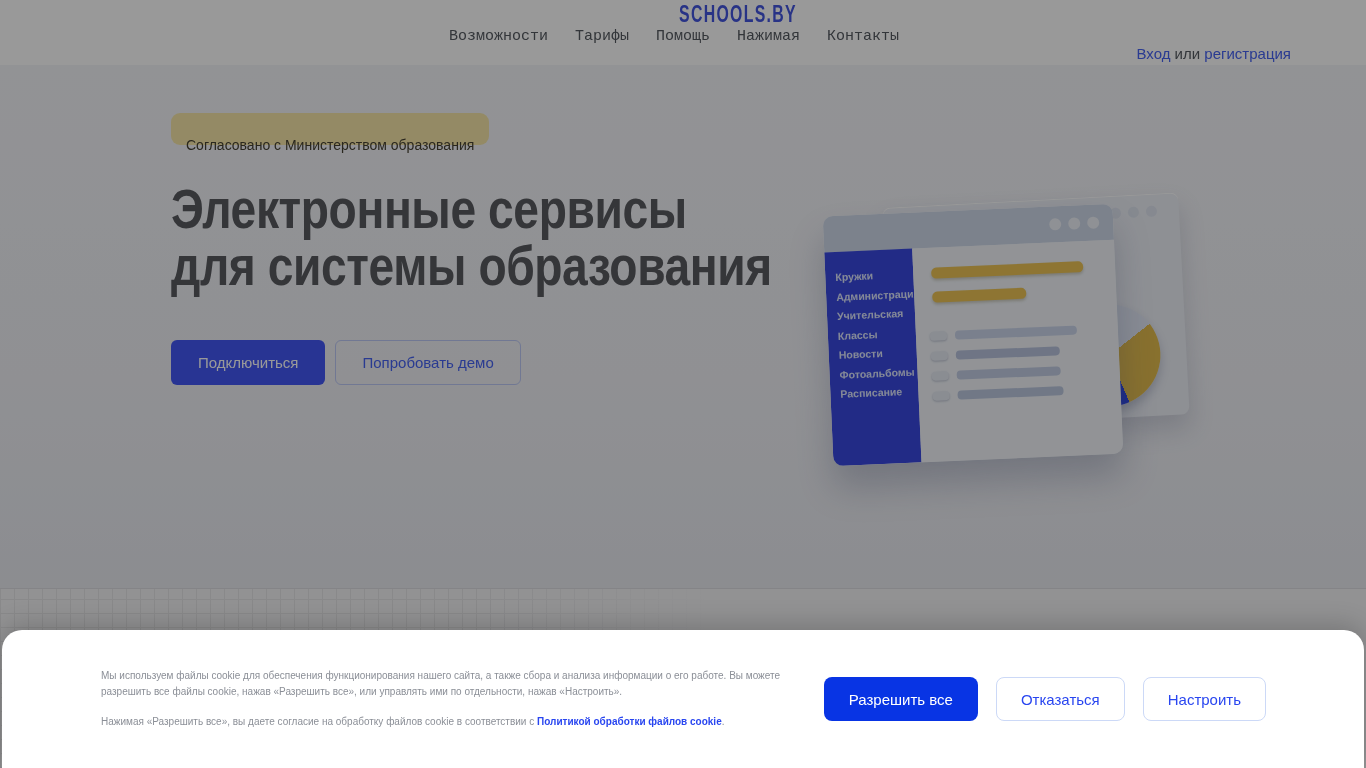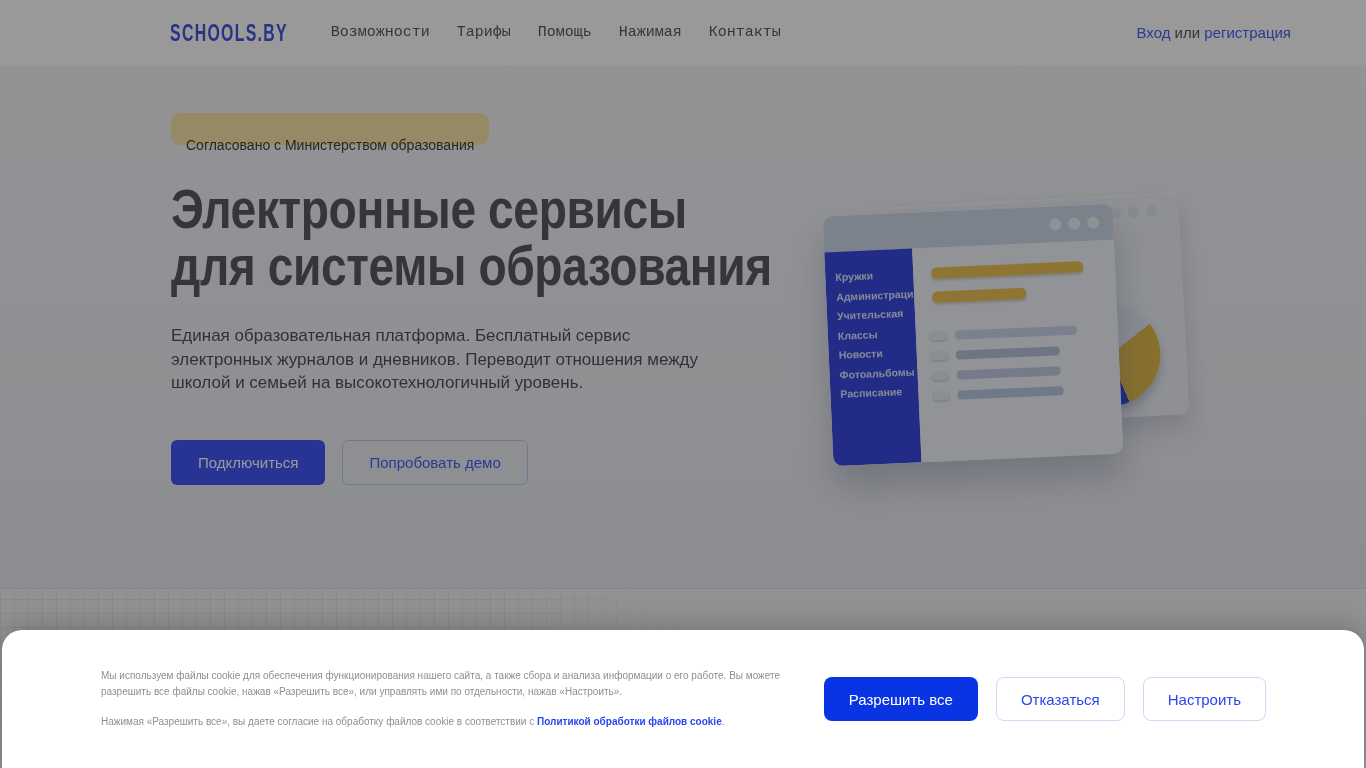--- a/index.html
+++ b/index.html
@@ -1,34 +1,34 @@
 <!DOCTYPE html>
 <html><head>
 <meta charset="utf-8">
 <style>
   * { margin:0; padding:0; box-sizing:border-box; }
   html,body { width:1366px; height:768px; }
   body { font-family:"Liberation Sans", sans-serif; background:#fff; }
   .viewport { position:relative; width:1366px; height:768px; overflow:hidden; background:#fff; }
 
   
-  .header { position:absolute; top:0; left:0; right:0; height:65px; background:#ffffff; display:flex; align-items:center; z-index:1; }
+  .header { position:absolute; top:0; left:0; right:0; height:65px; background:#ffffff; display:flex; align-items:center; z-index:1;flex-direction:column; }
   .logo { margin-left:170px; font-size:24px; font-weight:bold; color:#4456E0; letter-spacing:2px; transform:scaleX(0.66); transform-origin:left center; white-space:nowrap; cursor:pointer; }
   .nav { display:flex; gap:27px; margin-left:-18px; }
   .nav-item { font-size:15px; color:#555a61; cursor:pointer; white-space:nowrap;font-family:Liberation Mono, monospace; }
   .auth { margin-left:auto; margin-right:75px; font-size:15px; color:#555a61; white-space:nowrap; }
   .auth a { color:#4763F2; text-decoration:none; cursor:pointer; }
 
   
   .hero { position:absolute; top:65px; left:0; right:0; height:523px; background:linear-gradient(180deg,#f4f5f9 0%, #f0f1f6 60%, #e9ebf1 100%); overflow:hidden; }
   .hero-content { position:absolute; left:171px; top:48px; width:640px; }
   .badge { display:inline-block; height:32px; line-height:32px; padding:16px 15px; background:#F7E7A9; border-radius:9px; font-size:14px; color:#464132; }
   .hero-title { margin-top:27px; font-size:55px; font-weight:bold; color:#595B60; line-height:57px; letter-spacing:-0.5px; transform:scaleX(0.84); transform-origin:left top; white-space:nowrap; }
   .hero-desc { margin-top:29px; width:565px; font-size:17px; line-height:23.5px; color:#50535B; }
-  .hero-buttons { margin-top:45px; display:flex; gap:17px; }
+  .hero-buttons { margin-top:45px; display:flex; gap:10px; }
   .btn { display:inline-flex; align-items:center; justify-content:center; height:45px; border-radius:6px; font-size:15px; font-family:"Liberation Sans",sans-serif; cursor:pointer; border:none; }
   .btn-primary { background:#4357F5; color:#ffffff; padding:0 27px; }
   .btn-outline { background:transparent; color:#4763F2; border:1px solid #BCC8F5; padding:0 26px; }
 
   
   .illustration { position:absolute; left:828px; top:83px; width:370px; height:350px; }
   .win-back { position:absolute; left:60px; top:52px; width:296px; height:222px; background:#edf0f7; border-radius:8px; transform:rotate(-3deg); box-shadow:0 14px 24px rgba(90,100,130,0.22), inset 0 1px 0 #fff; }
   .win-back .dots { position:absolute; top:12px; right:22px; display:flex; gap:7px; }
   .dot { width:11px; height:11px; border-radius:50%; background:#dfe5f0; }
   .pie { position:absolute; right:26px; bottom:12px; width:102px; height:102px; border-radius:50%;
@@ -90,21 +90,20 @@
     <div class="auth"><a>Вход</a><span> или </span><a>регистрация</a></div>
   </div>
 
   <div class="hero">
     <div class="hero-content">
       <span class="badge">Согласовано с Министерством образования</span>
       <div class="hero-title">
         <div>Электронные сервисы</div>
         <div>для системы образования</div>
       </div>
-      <p class="hero-desc">Единая образовательная платформа. Бесплатный сервис электронных журналов и дневников. Переводит отношения между школой и семьей на высокотехнологичный уровень.</p>
       <div class="hero-buttons">
         <button class="btn btn-primary">Подключиться</button>
         <button class="btn btn-outline">Попробовать демо</button>
       </div>
     </div>
 
     <div class="illustration">
       <div class="win-back">
         <div class="dots">
           <span class="dot"></span>

